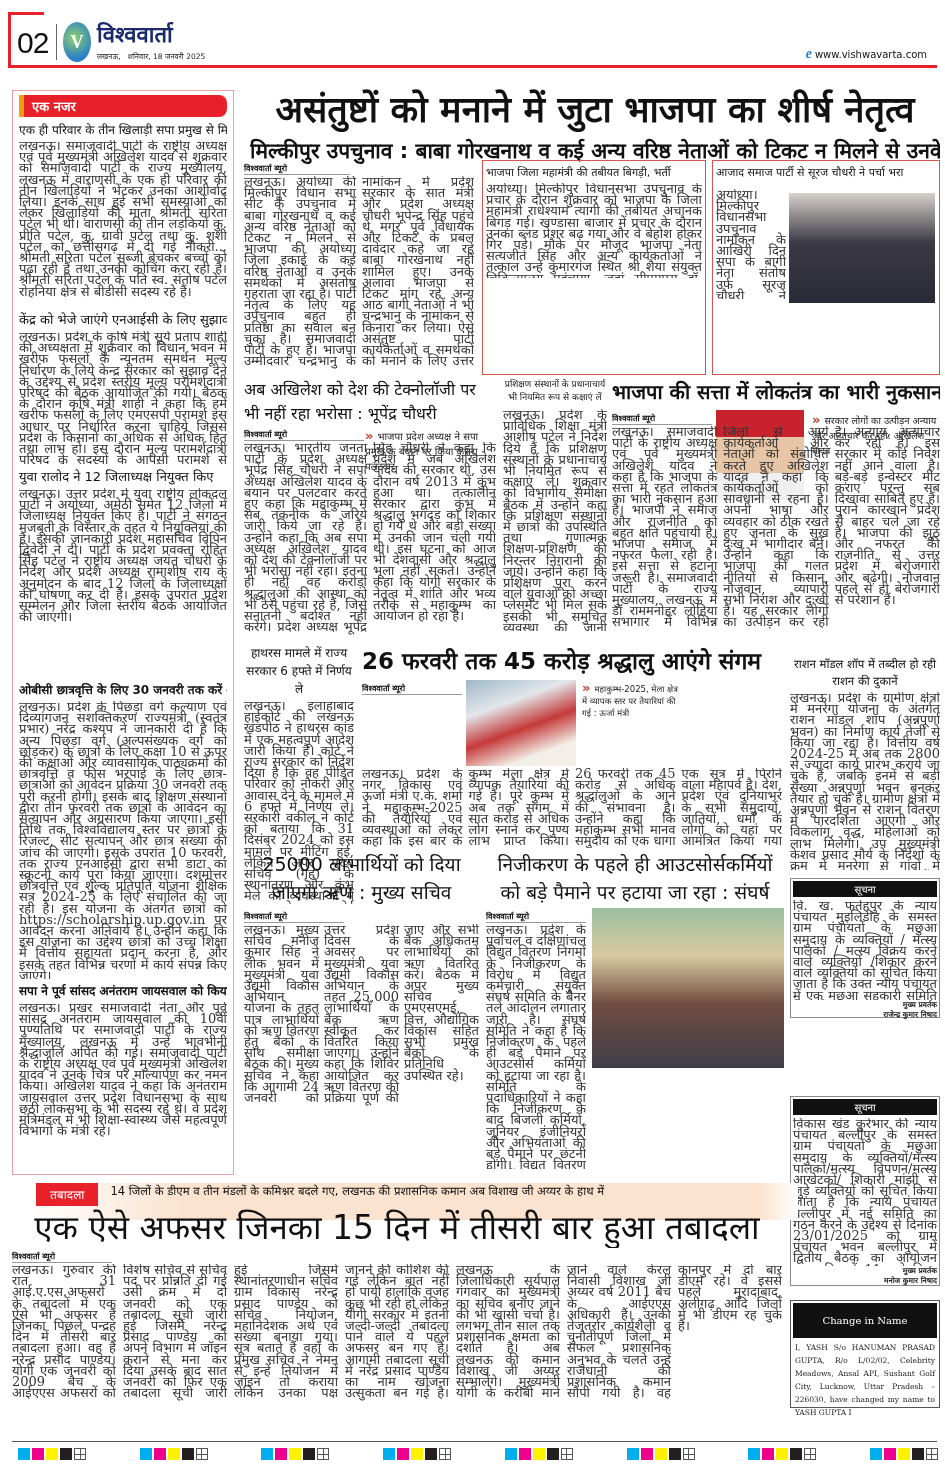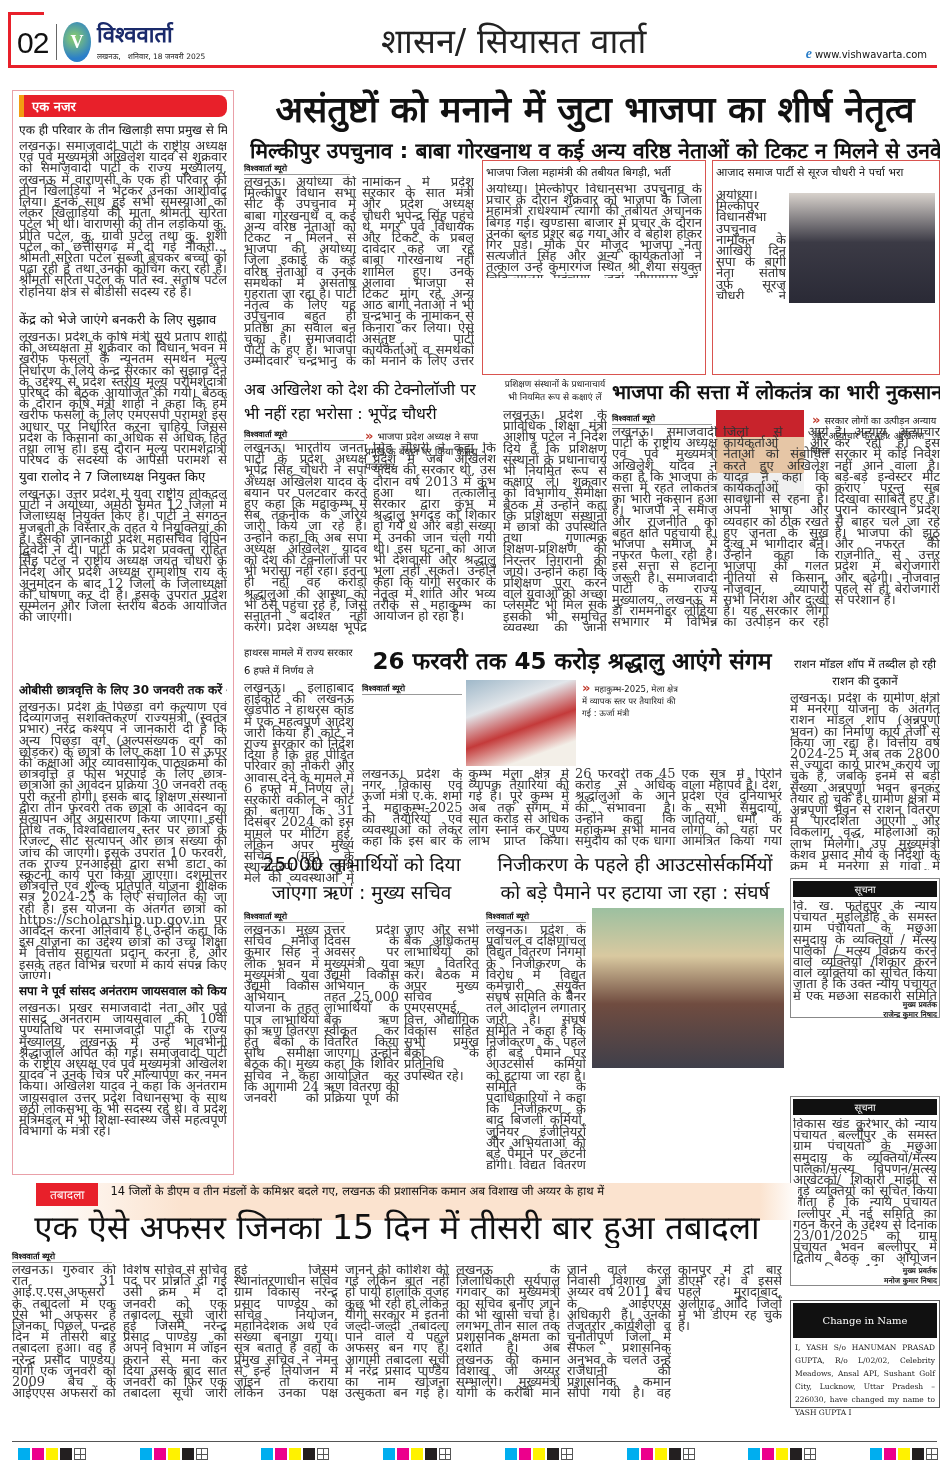--- a/index.html
+++ b/index.html
@@ -21,39 +21,38 @@
 <div class="abs" style="left:8px;top:14px;width:929px;height:54px;border-left:3px solid #e8202a;border-top:3px solid #e8202a;border-bottom:3px solid #e8202a;border-top-width:0">
   <div class="abs" style="left:-3px;top:-2px;width:36px;height:3px;background:#e8202a"></div>
   <div class="abs" style="left:6px;top:14px;font-family:'Liberation Sans',sans-serif;font-size:30px;line-height:30px;color:#111;letter-spacing:-1px">02</div>
   <div class="abs" style="left:45px;top:10px;width:1px;height:36px;background:#666"></div>
   <div class="abs" style="left:52px;top:8px;width:28px;height:40px;border-radius:50%;background:radial-gradient(circle at 40% 40%,#8fd16a,#2b7fc9 70%);display:flex;align-items:center;justify-content:center;font:bold 18px 'Liberation Serif',serif;color:#fff">V</div>
   <div class="abs" style="left:86px;top:8px;font-size:22px;font-weight:bold;color:#1a2a6b;line-height:26px">विश्ववार्ता</div>
   <div class="abs" style="left:86px;top:37px;font-size:7.5px;color:#222">
     <span>लखनऊ,</span>&nbsp;&nbsp;
     <span>शनिवार, 18 जनवरी 2025</span>
   </div>
-  <div class="abs" style="left:370px;top:6px;font-size:34px;line-height:42px;color:#222">शासन/ सियासत वार्ता</div>
   <div class="abs" style="right:10px;top:32px;font-size:10px;color:#111;display:flex;align-items:center;gap:3px">
     <span style="color:#2b7fc9;font-weight:bold;font-style:italic;font-size:14px;font-family:'Liberation Serif',serif">e</span>
     <span>www.vishwavarta.com</span>
   </div>
 </div>
 
 <div class="abs" style="left:12px;top:90px;width:222px;height:1085px;border:1px solid #e9a0a8;padding:4px 6px;overflow:hidden">
   <div style="background:#e8202a;color:#fff;font-weight:bold;font-size:13px;padding:2px 8px;border-left:5px solid #f39c12;border-radius:0 8px 8px 0;margin-bottom:4px">एक नजर</div>
   <div>
     <div class="hl" style="font-size:12px;font-weight:normal;margin:2px 0">एक ही परिवार के तीन खिलाड़ी सपा प्रमुख से मिले</div>
     <div class="body-text" style="height:167px">लखनऊ। समाजवादी पार्टी के राष्ट्रीय अध्यक्ष एवं पूर्व मुख्यमंत्री अखिलेश यादव से शुक्रवार को समाजवादी पार्टी के राज्य मुख्यालय, लखनऊ में वाराणसी के एक ही परिवार की तीन खिलाड़ियों ने भेंटकर उनका आशीर्वाद लिया। इनके साथ हुई सभी समस्याओं को लेकर खिलाड़ियों की माता श्रीमती सरिता पटेल भी थीं। वाराणसी की तीन लड़कियों कु. प्रीति पटेल, कु. ग्रावी पटेल तथा कु. शशी पटेल को छत्तीसगढ़ में दी गई नौकरी... श्रीमती सरिता पटेल सब्जी बेचकर बच्चों को पढ़ा रही हैं तथा उनकी कोचिंग करा रही हैं। श्रीमती सरिता पटेल के पति स्व. संतोष पटेल रोहनिया क्षेत्र से बीडीसी सदस्य रहे हैं।</div>
   </div>
   <div>
-    <div class="hl" style="font-size:13px;font-weight:normal;margin:3px 0">केंद्र को भेजे जाएंगे बनकरी के लिए सुझाव</div>
+    <div class="hl" style="font-size:13px;font-weight:normal;margin:3px 0">केंद्र को भेजे जाएंगे एनआईसी के लिए सुझाव</div>
     <div class="body-text" style="height:133px">लखनऊ। प्रदेश के कृषि मंत्री सूर्य प्रताप शाही की अध्यक्षता में शुक्रवार को विधान भवन में खरीफ फसलों के न्यूनतम समर्थन मूल्य निर्धारण के लिये केन्द्र सरकार को सुझाव देने के उद्देश्य से प्रदेश स्तरीय मूल्य परामर्शदात्री परिषद की बैठक आयोजित की गयी। बैठक के दौरान कृषि मंत्री शाही ने कहा कि हमें खरीफ फसलों के लिए एमएसपी परामर्श इस आधार पर निर्धारित करना चाहिये जिससे प्रदेश के किसानों का अधिक से अधिक हित तथा लाभ हो। इस दौरान मूल्य परामर्शदात्री परिषद के सदस्यों के आपसी परामर्श से खरीफ सीजन की 10 फसलों धान सामान्य तथा ग्रेड-ए, ज्वार, बाजरा, मक्का, उर्द, मूंग, अरहर, मूँगफली, सोयाबीन तथा तिल हेतु न्यूनतम समर्थन मूल्य निर्धारण पर चर्चा की गयी। इस अवसर पर मूल्य परामर्शदात्री परिषद के सदस्य सहकारिता राज्य मंत्री (स्वतंत्र प्रभार) जे0पी0एस0 राठौर, खाद्य एवं रसद तथा नागरिक आपूर्ति राज्य मंत्री सतीश शर्मा, सांसद श्री छत्रपाल सिंह गंगवार, प्रमुख सचिव कृषि श्री रवींद्र, प्रमुख सचिव खाद्य एवं रसद, निदेशक कृषि सहित अन्य अधिकारी उपस्थित रहे।</div>
   </div>
   <div>
-    <div class="hl" style="font-size:13px;font-weight:normal;margin:3px 0">युवा रालोद ने 7 जिलाध्यक्ष नियुक्त किए</div>
+    <div class="hl" style="font-size:13px;font-weight:normal;margin:3px 0">युवा रालोद ने 12 जिलाध्यक्ष नियुक्त किए</div>
     <div class="body-text" style="height:190px">लखनऊ। उत्तर प्रदेश में युवा राष्ट्रीय लोकदल पार्टी ने अयोध्या, अमेठी समेत 12 जिलों में जिलाध्यक्ष नियुक्त किए हैं। पार्टी ने संगठन मजबूती के विस्तार के तहत ये नियुक्तियां की हैं। इसकी जानकारी प्रदेश महासचिव विपिन द्विवेदी ने दी। पार्टी के प्रदेश प्रवक्ता रोहित सिंह पटेल ने राष्ट्रीय अध्यक्ष जयंत चौधरी के निर्देश और प्रदेश अध्यक्ष रामाशीष राय के अनुमोदन के बाद 12 जिलों के जिलाध्यक्षों की घोषणा कर दी है। इसके उपरांत प्रदेश सम्मेलन और जिला स्तरीय बैठकें आयोजित की जाएंगी।</div>
   </div>
   <div>
     <div class="hl" style="font-size:12px;margin:3px 0">ओबीसी छात्रवृत्ति के लिए 30 जनवरी तक करें आवेदन</div>
     <div class="body-text" style="height:278px">लखनऊ। प्रदेश के पिछड़ा वर्ग कल्याण एवं दिव्यांगजन सशक्तिकरण राज्यमंत्री (स्वतंत्र प्रभार) नरेंद्र कश्यप ने जानकारी दी है कि अन्य पिछड़ा वर्ग (अल्पसंख्यक वर्ग को छोड़कर) के छात्रों के लिए कक्षा 10 से ऊपर की कक्षाओं और व्यावसायिक पाठ्यक्रमों की छात्रवृत्ति व फीस भरपाई के लिए छात्र-छात्राओं को आवेदन प्रक्रिया 30 जनवरी तक पूरी करनी होगी। इसके बाद शिक्षण संस्थानों द्वारा तीन फरवरी तक छात्रों के आवेदन का सत्यापन और अग्रसारण किया जाएगा। इसी तिथि तक विश्वविद्यालय स्तर पर छात्रों के रिजल्ट, सीट सत्यापन और छात्र संख्या की जांच की जाएगी। इसके उपरांत 10 फरवरी, तक राज्य एनआईसी द्वारा सभी डाटा का स्क्रूटनी कार्य पूरा किया जाएगा। दशमोत्तर छात्रवृत्ति एवं शुल्क प्रतिपूर्ति योजना शैक्षिक सत्र 2024-25 के लिए संचालित की जा रही है। इस योजना के अंतर्गत छात्रों को https://scholarship.up.gov.in पर आवेदन करना अनिवार्य है। उन्होंने कहा कि इस योजना का उद्देश्य छात्रों को उच्च शिक्षा में वित्तीय सहायता प्रदान करना है, और इसके तहत विभिन्न चरणों में कार्य संपन्न किए जाएंगे।</div>
   </div>
   <div>
     <div class="hl" style="font-size:12px;margin:3px 0">सपा ने पूर्व सांसद अनंतराम जायसवाल को किया याद</div>
     <div class="body-text" style="height:200px">लखनऊ। प्रखर समाजवादी नेता और पूर्व सांसद अनंतराम जायसवाल की 10वीं पुण्यतिथि पर समाजवादी पार्टी के राज्य मुख्यालय, लखनऊ में उन्हें भावभीनी श्रद्धांजलि अर्पित की गई। समाजवादी पार्टी के राष्ट्रीय अध्यक्ष एवं पूर्व मुख्यमंत्री अखिलेश यादव ने उनके चित्र पर माल्यार्पण कर नमन किया। अखिलेश यादव ने कहा कि अनंतराम जायसवाल उत्तर प्रदेश विधानसभा के साथ छठी लोकसभा के भी सदस्य रहे थे। वे प्रदेश मंत्रिमंडल में भी शिक्षा-स्वास्थ्य जैसे महत्वपूर्ण विभागों के मंत्री रहे।</div>
   </div>
@@ -91,25 +90,25 @@
 
 <div class="abs hl" style="left:612px;top:378px;width:328px;font-size:20px;line-height:28px">भाजपा की सत्ता में लोकतंत्र का भारी नुकसान हुआ</div>
 <div class="abs" style="left:612px;top:412px;width:100px">
     <div class="bureau">विश्ववार्ता ब्यूरो</div>
   </div>
 <div class="abs photo" style="left:716px;top:410px;width:88px;height:90px;background:linear-gradient(180deg,#c8232c 0 30%,#e6c6a6 30% 70%,#f0f0f0 70%)"></div>
 <div class="abs quote" style="left:812px;top:412px;width:128px;font-size:9.5px"><b>»</b><span>सरकार लोगों का उत्पीड़न अन्याय और अत्याचार कर रही: अखिलेश यादव</span></div>
 <div class="abs body-text" style="left:612px;top:426px;width:328px;height:216px;column-count:3;column-gap:6px;padding-right:0">लखनऊ। समाजवादी पार्टी के राष्ट्रीय अध्यक्ष एवं पूर्व मुख्यमंत्री अखिलेश यादव ने कहा है कि भाजपा के सत्ता में रहते लोकतंत्र का भारी नुकसान हुआ है। भाजपा ने समाज और राजनीति को बहुत क्षति पहुंचायी है। भाजपा समाज में नफरत फैला रही है। इसे सत्ता से हटाना जरूरी है। समाजवादी पार्टी के राज्य मुख्यालय, लखनऊ में डॉ राममनोहर लोहिया सभागार में विभिन्न जिलों से आये कार्यकर्ताओं और नेताओं को संबोधित करते हुए अखिलेश यादव ने कहा कि कार्यकर्ताओं को सावधानी से रहना है। अपनी भाषा और व्यवहार को ठीक रखते हुए जनता के सुख दुःख में भागीदार बनें। उन्होंने कहा कि भाजपा की गलत नीतियों से किसान, नौजवान, व्यापारी सभी निराश और दुःखी हैं। यह सरकार लोगों का उत्पीड़न कर रही है। अन्याय, अत्याचार कर रही है। इस सरकार में कोई निवेश नहीं आने वाला है। बड़े-बड़े इन्वेस्टर मीट कराए परन्तु सब दिखावा साबित हुए हैं। पुराने कारखाने प्रदेश से बाहर चले जा रहे हैं। भाजपा की झूठ और नफरत की राजनीति से उत्तर प्रदेश में बेरोजगारी और बढ़ेगी। नौजवान पहले से ही बेरोजगारी से परेशान हैं।</div>
 
 <div class="abs" style="left:244px;top:644px;width:110px">
-  <div class="hl" style="font-size:10px;font-weight:normal;white-space:normal;text-align:left;line-height:18px">हाथरस मामले में राज्य सरकार 6 हफ्ते में निर्णय ले</div>
+  <div class="hl" style="font-size:12px;font-weight:normal;white-space:normal;text-align:center;line-height:18px">हाथरस मामले में राज्य सरकार 6 हफ्ते में निर्णय ले</div>
   <div class="body-text" style="height:204px;margin-top:2px">लखनऊ। इलाहाबाद हाईकोर्ट की लखनऊ खंडपीठ ने हाथरस कांड में एक महत्वपूर्ण आदेश जारी किया है। कोर्ट ने राज्य सरकार को निर्देश दिया है कि वह पीड़ित परिवार को नौकरी और आवास देने के मामले में 6 हफ्ते में निर्णय ले। सरकारी वकील ने कोर्ट को बताया कि 31 दिसंबर 2024 को इस मामले पर मीटिंग हुई, लेकिन अपर मुख्य सचिव (गृह) के स्थानांतरण और कुंभ मेले की व्यवस्थाओं में व्यस्तता के कारण कोई निर्णय नहीं लिया जा सका।</div>
 </div>
 
-<div class="abs hl" style="left:362px;top:644px;width:420px;font-size:23px;line-height:34px;text-align:center">26 फरवरी तक 45 करोड़ श्रद्धालु आएंगे संगम</div>
+<div class="abs hl" style="left:362px;top:644px;width:420px;font-size:23px;line-height:34px;">26 फरवरी तक 45 करोड़ श्रद्धालु आएंगे संगम</div>
 <div class="abs" style="left:362px;top:682px;width:100px">
     <div class="bureau">विश्ववार्ता ब्यूरो</div>
   </div>
 <div class="abs photo" style="left:466px;top:680px;width:110px;height:86px;background:linear-gradient(160deg,#9fb8c9,#e2e6ea 30%,#c43a3a 55%,#f3efe8 80%)"></div>
 <div class="abs quote" style="left:582px;top:682px;width:100px;font-size:8.5px;line-height:12px"><b>»</b><span>महाकुम्भ-2025, मेला क्षेत्र में व्यापक स्तर पर तैयारियां की गई : ऊर्जा मंत्री</span></div>
 <div class="abs body-text" style="left:362px;top:768px;width:420px;height:80px;column-count:4;column-gap:6px">लखनऊ। प्रदेश के नगर विकास एवं ऊर्जा मंत्री ए.के. शर्मा ने महाकुम्भ-2025 की तैयारियों एवं व्यवस्थाओं को लेकर कहा कि इस बार के कुम्भ मेला क्षेत्र में व्यापक तैयारियां की गई हैं। पूरे कुम्भ में अब तक संगम में सात करोड़ से अधिक लोग स्नान कर पुण्य लाभ प्राप्त किया। 26 फरवरी तक 45 करोड़ से अधिक श्रद्धालुओं के आने की संभावना है। उन्होंने कहा कि महाकुम्भ सभी मानव समुदाय को एक धागा एक सूत्र में पिरोने वाला महापर्व है। देश, प्रदेश एवं दुनियाभर के सभी समुदायों, जातियों, धर्मों के लोगों को यहां पर आमंत्रित किया गया है। नगर विकास मंत्री ने कहा कि इस बार के महाकुम्भ में 144 वर्ष बाद ऐसा दुर्लभ संयोग बना है जिसके पुण्य प्राप्ति के लिए हर कोई उत्सुक है और महाकुम्भ आना चाहता है। महाकुम्भ देश दुनिया की सबसे बड़ी आस्था का संगम एवं धार्मिक समागम का आयोजन हो रहा है। यहां तक कि श्रद्धालुओं के पहुंचने की दृष्टि से देखा जाए तो यह दुनिया का चौथा सबसे बड़ा देश बनकर उभरा है।</div>
 <div class="abs body-text" style="left:686px;top:680px;width:96px;height:88px"></div>
 
 <div class="abs" style="left:790px;top:656px;width:150px">
   <div class="hl" style="font-size:11.5px;font-weight:normal;white-space:normal;text-align:center;line-height:17px">राशन मॉडल शॉप में तब्दील हो रही राशन की दुकानें</div>

